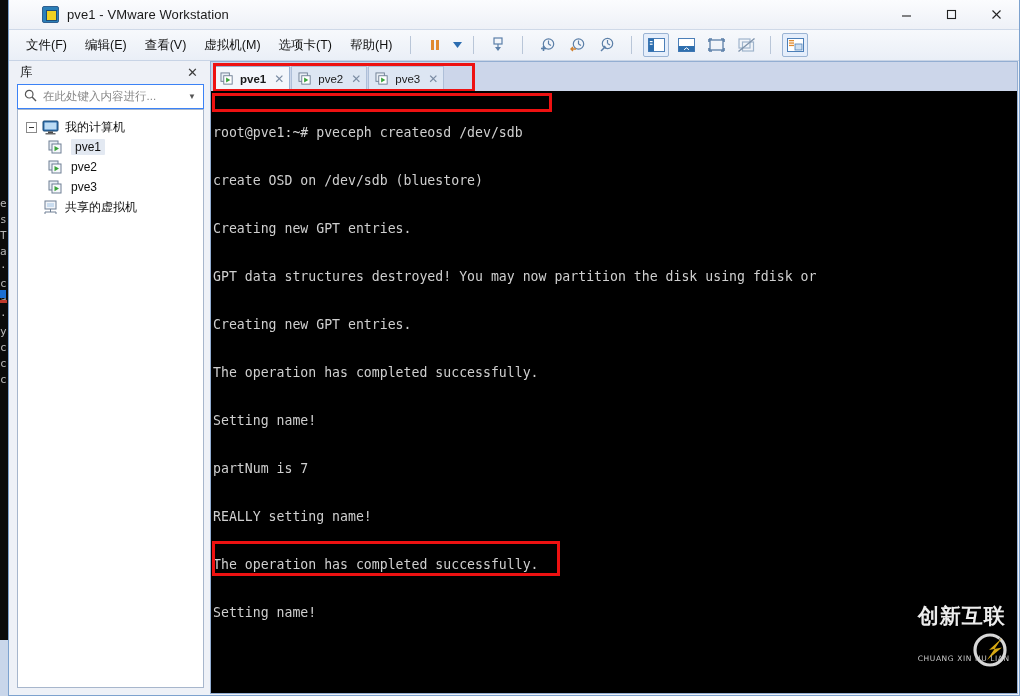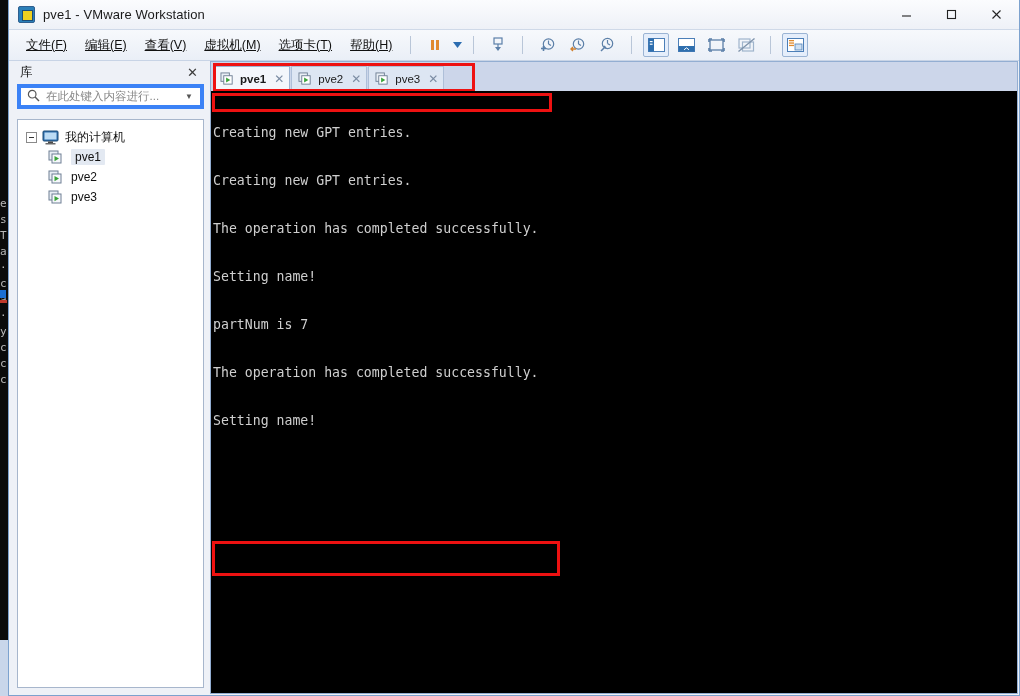--- a/index.html
+++ b/index.html
@@ -57,20 +57,21 @@
     display: flex; flex-direction: column;
   }
 
   
   #title-bar {
     height: 30px;
     background: linear-gradient(#fbfcfe, #eef1f7);
     border-bottom: 1px solid #cfd9e8;
     display: flex; align-items: center;
     flex: 0 0 30px;
+    padding-left: 24px;
   }
   #app-icon {
     width: 17px; height: 17px; margin-left: 9px; margin-right: 8px;
     border: 1px solid #2f5f8f;
     background: #2b7fb8;
     border-radius: 2px;
     position: relative; flex: 0 0 17px;
   }
   #app-icon::after {
     content: ""; position: absolute; left: 3px; top: 3px;
@@ -94,21 +95,20 @@
     height: 31px; flex: 0 0 31px;
     background: linear-gradient(#f7f9fc, #eaeff7);
     border-bottom: 1px solid #c8d4e6;
     display: flex; align-items: center;
     padding-left: 8px;
   }
   .menu-item {
     font-size: 12.5px; color: #111;
     padding: 4px 9px;
     white-space: nowrap;
-    text-decoration: underline;
   }
   .tb-sep {
     width: 1px; height: 18px; background: #b9c6d8; margin: 0 9px;
     flex: 0 0 1px;
   }
   .tb-btn {
     width: 26px; height: 24px;
     display: flex; align-items: center; justify-content: center;
     margin: 0 2px;
   }
@@ -133,32 +133,32 @@
     padding-left: 3px;
   }
   #lib-title { font-size: 12.5px; color: #111; }
   #lib-close {
     margin-left: auto; margin-right: 2px;
     font-size: 13px; color: #3b3b3b; line-height: 1;
     padding: 1px 4px;
   }
   #search-box {
     height: 25px; background: #fff;
-    border: 4px solid #3b82f6;
+    border: 1px solid #3b82f6;
     display: flex; align-items: center;
     padding: 0 4px 0 6px;
     flex: 0 0 25px;
   }
   #search-text {
     font-size: 11.5px; color: #858585; margin-left: 6px;
     flex: 1; white-space: nowrap; overflow: hidden;
   }
   #search-caret { color: #555; font-size: 8px; margin-right: 3px; }
   #tree-panel {
-    flex: 1; margin-top: 10px;
+    flex: 1; margin-top: 0;
     background: #fff; border: 1px solid #a7b6cc;
     padding: 7px 4px 4px 4px;
     overflow: hidden;
   }
   .tree-row {
     display: flex; align-items: center;
     height: 20px; font-size: 12px; color: #111;
     padding-left: 4px;
   }
   .tree-row.indent { padding-left: 26px; }
@@ -465,20 +465,33 @@
           <span class="tree-ico">
             <svg width="16" height="15" viewBox="0 0 16 15">
               <rect x="1" y="1" width="9" height="9" fill="#e9eef5" stroke="#6e7f94"></rect>
               <rect x="4" y="4" width="9" height="9" fill="#f6f8fb" stroke="#6e7f94"></rect>
               <path d="M6.5 6 L11 8.6 L6.5 11.2 Z" fill="#3aa33a"></path>
             </svg>
           </span>
           <span class="tree-label">pve3</span>
         </div>
 
+        <div class="tree-row" style="padding-left:20px">
+          <span class="tree-ico">
+            <svg width="17" height="15" viewBox="0 0 17 15">
+              <rect x="3" y="1" width="11" height="8" fill="#f2f5f9" stroke="#6e7f94"></rect>
+              <rect x="5" y="3" width="7" height="4" fill="#c9dcef"></rect>
+              <line x1="8.5" y1="9" x2="8.5" y2="12" stroke="#6e7f94"></line>
+              <line x1="3" y1="12" x2="14" y2="12" stroke="#6e7f94"></line>
+              <line x1="3" y1="12" x2="3" y2="14" stroke="#6e7f94"></line>
+              <line x1="14" y1="12" x2="14" y2="14" stroke="#6e7f94"></line>
+            </svg>
+          </span>
+          <span class="tree-label">共享的虚拟机</span>
+        </div>
 
       </div>
     </div>
 
     <div id="content-area">
 
       <div id="tab-strip">
 
         <div class="vm-tab active">
           <span class="tab-ico">
@@ -513,25 +526,29 @@
             </svg>
           </span>
           <span class="tab-label">pve3</span>
           <span class="tab-close">✕</span>
         </div>
 
         <div class="annot" id="annot-tabs"></div>
       </div>
 
       <div id="terminal">
+        <div class="tline">root@pve1:~# pveceph createosd /dev/sdb</div>
+        <div class="tline">create OSD on /dev/sdb (bluestore)</div>
         <div class="tline">Creating new GPT entries.</div>
+        <div class="tline">GPT data structures destroyed! You may now partition the disk using fdisk or</div>
         <div class="tline">Creating new GPT entries.</div>
         <div class="tline">The operation has completed successfully.</div>
         <div class="tline">Setting name!</div>
         <div class="tline">partNum is 7</div>
+        <div class="tline">REALLY setting name!</div>
         <div class="tline">The operation has completed successfully.</div>
         <div class="tline">Setting name!</div>
         
         
         
         
         
         
         
         
@@ -543,17 +560,30 @@
         
         
         
         
         
 
         <div class="annot" id="annot-cmd"></div>
         <div class="annot" id="annot-final"></div>
 
         
+        <div id="watermark">
+          <span id="wm-logo">
+            <svg width="38" height="38" viewBox="0 0 38 38">
+              <circle cx="19" cy="19" r="15" fill="none" stroke="#e9e9e9" stroke-width="3.2"></circle>
+              <path d="M30 6 L16 20 L30 17 L13 31 Z" fill="#000"></path>
+              <path d="M31 7 L18 19 L31 16.5 L16 29 Z" fill="#e8b515"></path>
+            </svg>
+          </span>
+          <span id="wm-text">
+            <div id="wm-cn">创新互联</div>
+            <div id="wm-en">CHUANG XIN HU LIAN</div>
+          </span>
+        </div>
       </div>
 
     </div>
   </div>
 </div>
 
 </body></html>

